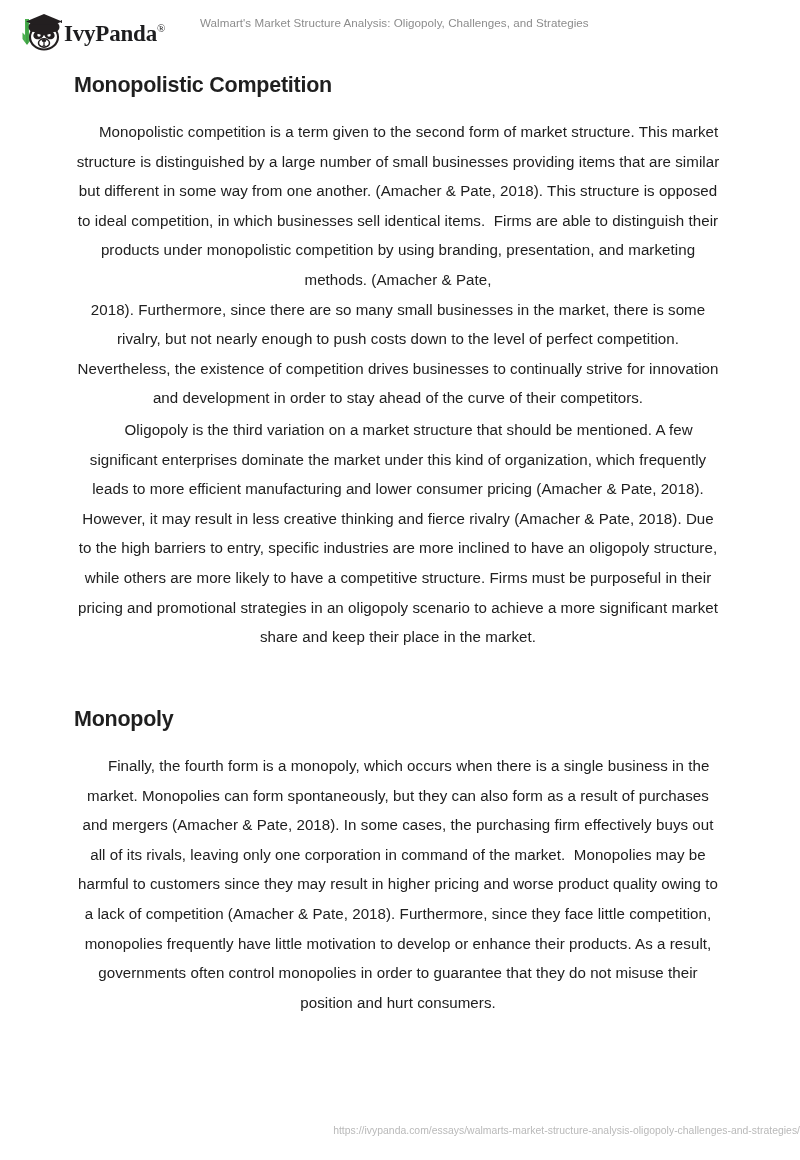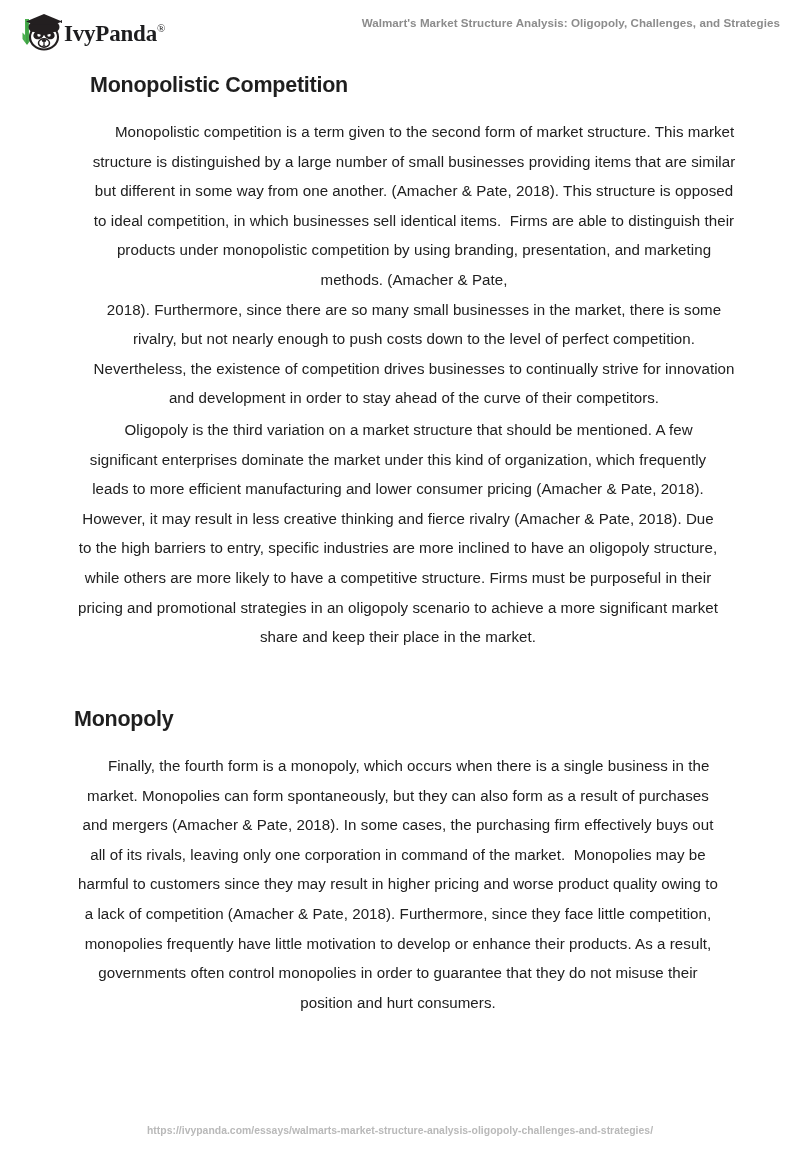--- a/index.html
+++ b/index.html
@@ -55,26 +55,25 @@
     font-size: 11px;
     vertical-align: super;
     font-weight: normal;
     line-height: 1;
   }
   .header-title {
     position: absolute;
     left: 200px;
     right: 20px;
     top: 16px;
-    text-align: right;
+    text-align: left;
     font-size: 11.6px;
     color: #8c8c8c;
     letter-spacing: 0.05px;
     white-space: nowrap;
-    font-weight: bold;
   }
 
   
   .doc-body {
     position: absolute;
     left: 74px;
     top: 70px;
     width: 648px;
   }
   .section { margin: 0; }
@@ -94,37 +93,36 @@
     font-size: 15.1px;
     line-height: 29.6px;
     color: #202020;
     margin: 0;
     padding: 0;
     text-align: center;
     letter-spacing: 0.004em;
     white-space: pre-wrap;
   }
 
-  .sec-monopolistic { position: absolute; left: 16px; top: 0; width: 648px; }
+  .sec-monopolistic { position: absolute; left: 0; top: 0; width: 648px; }
   .sec-monopolistic h2 { margin-bottom: 17px; }
 
   .sec-oligopoly { position: absolute; left: 0; top: 345px; width: 648px; }
   .sec-oligopoly h2 { margin-bottom: 17px; }
 
   .sec-monopoly { position: absolute; left: 0; top: 634px; width: 648px; }
   .sec-monopoly h2 { margin-bottom: 17px; }
 
   
   .page-footer {
     position: absolute;
     left: 0;
     bottom: 22px;
     width: 800px;
-    text-align: center;
-    font-weight: bold;
+    text-align: right;
   }
   .footer-url {
     font-size: 10.4px;
     color: #b9b9b9;
     letter-spacing: 0.02px;
     white-space: nowrap;
   }
 </style>
 </head>
 <body>

